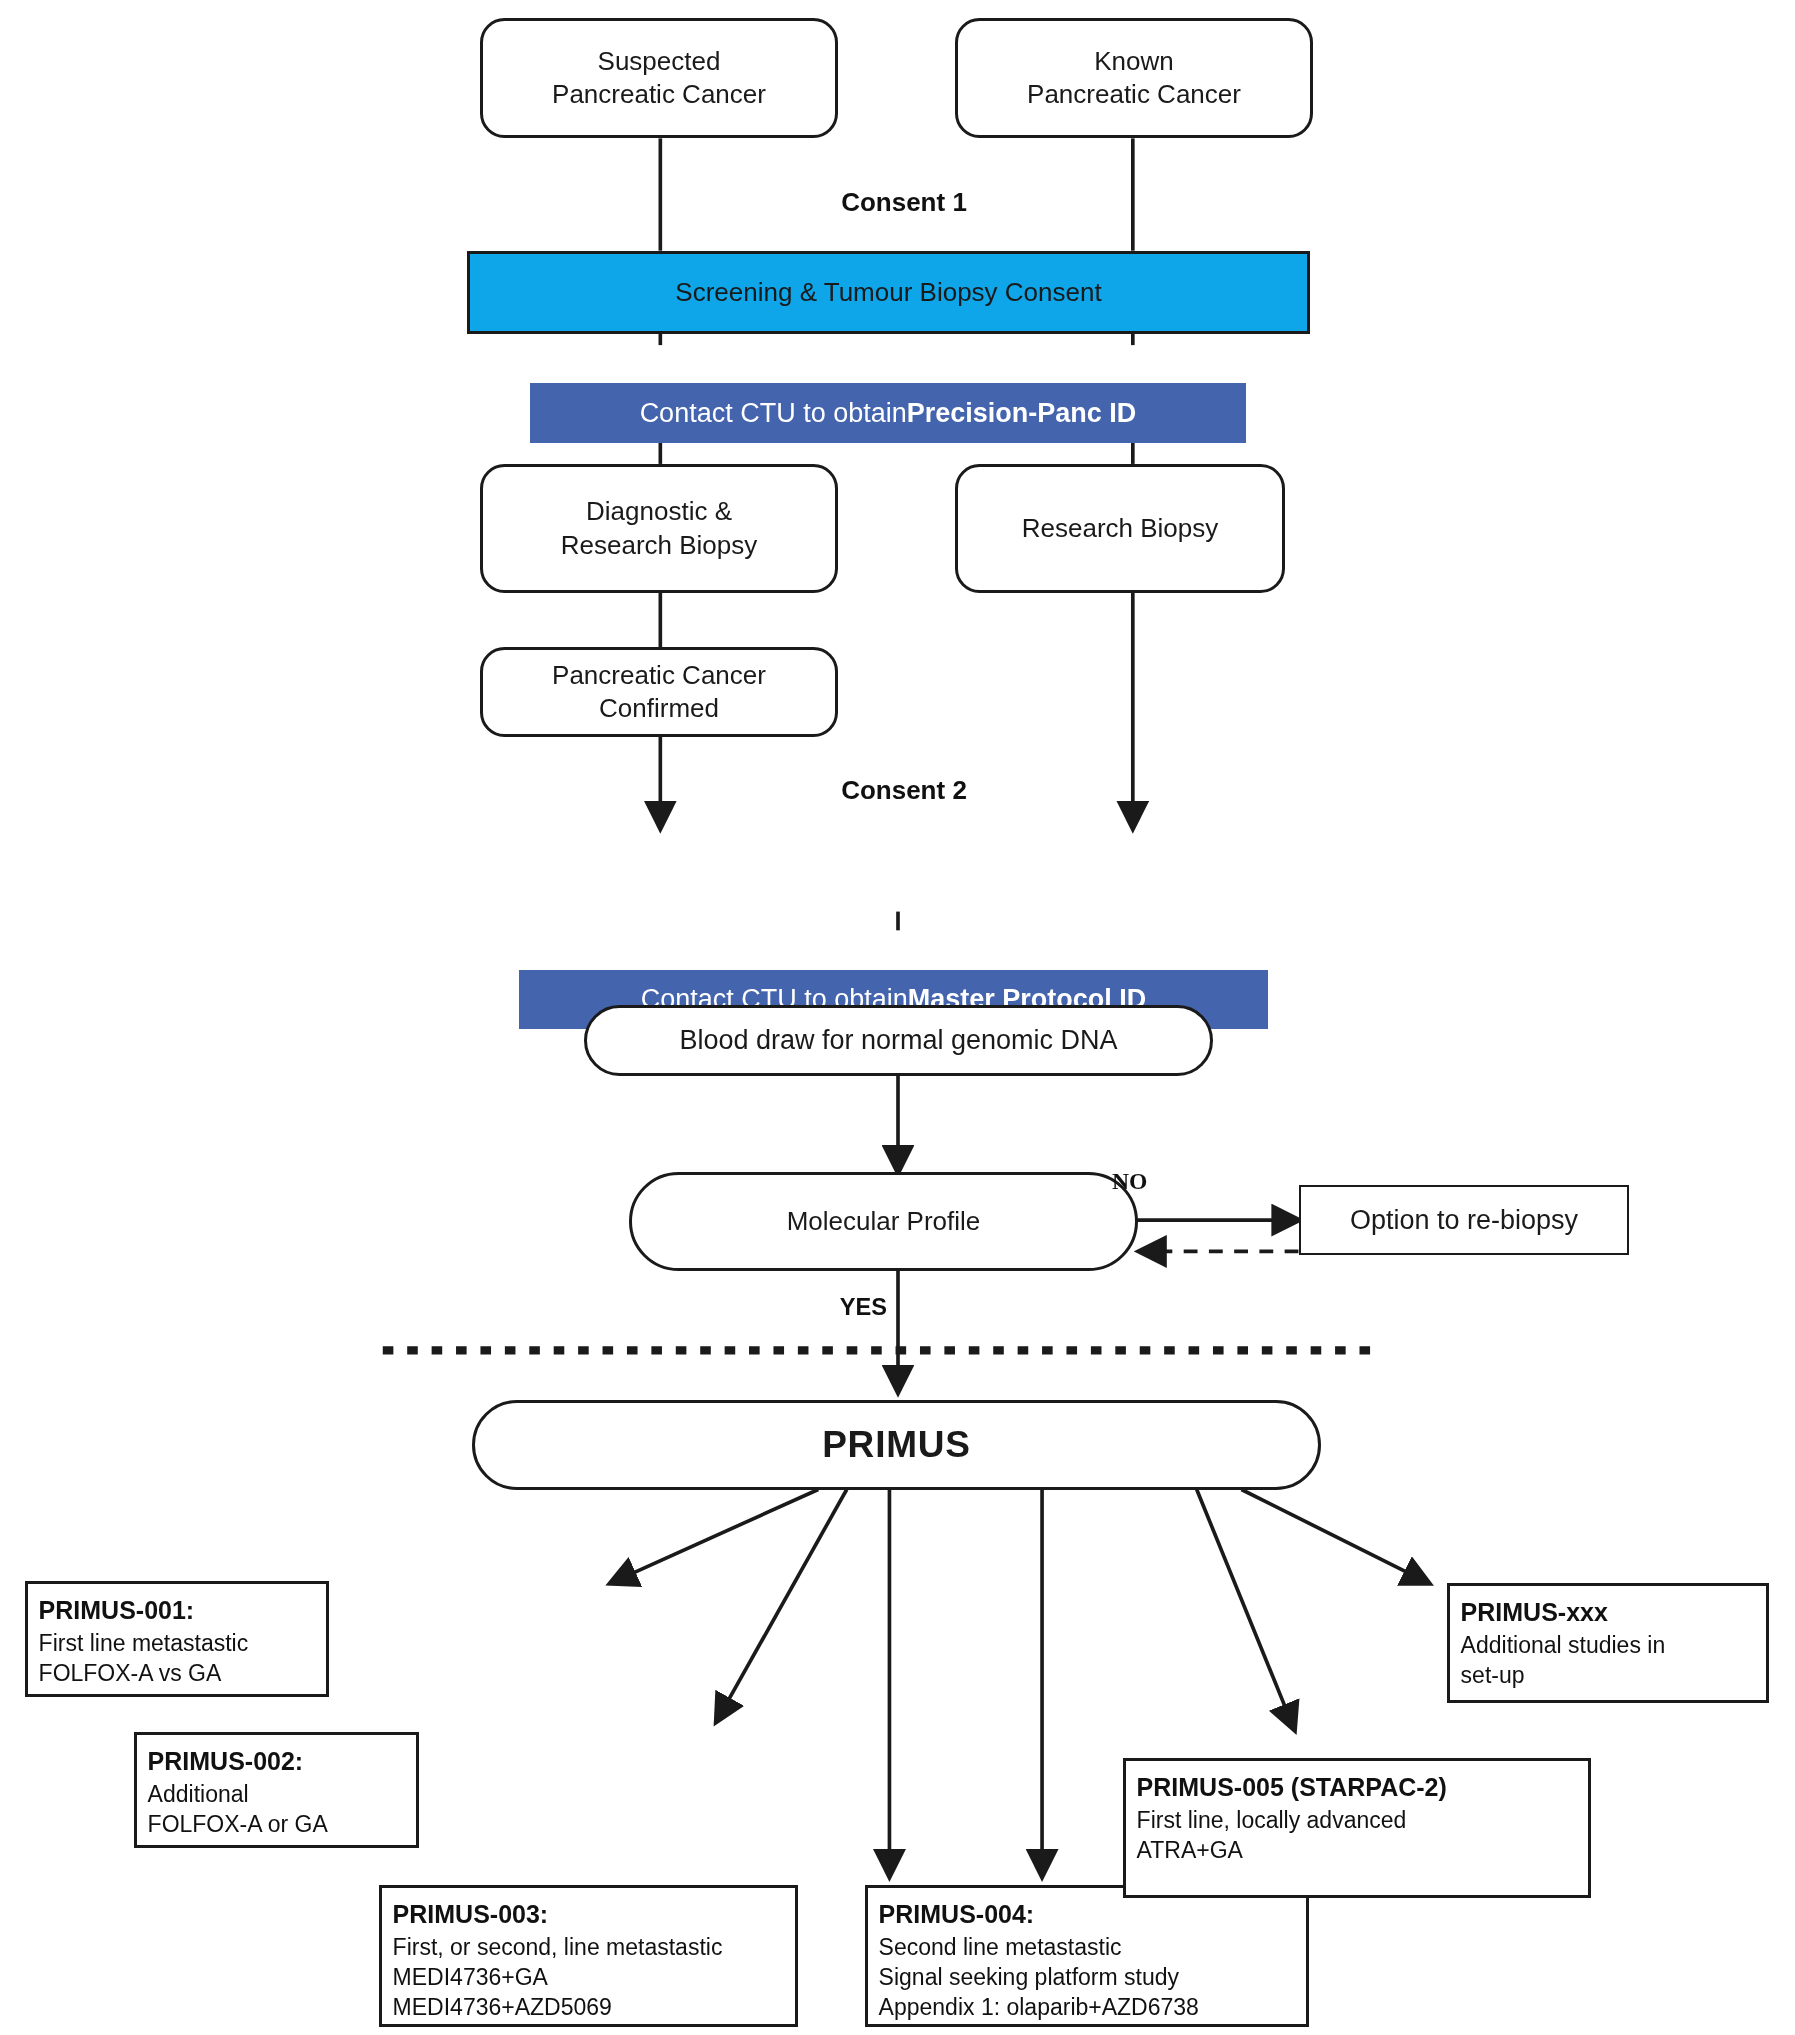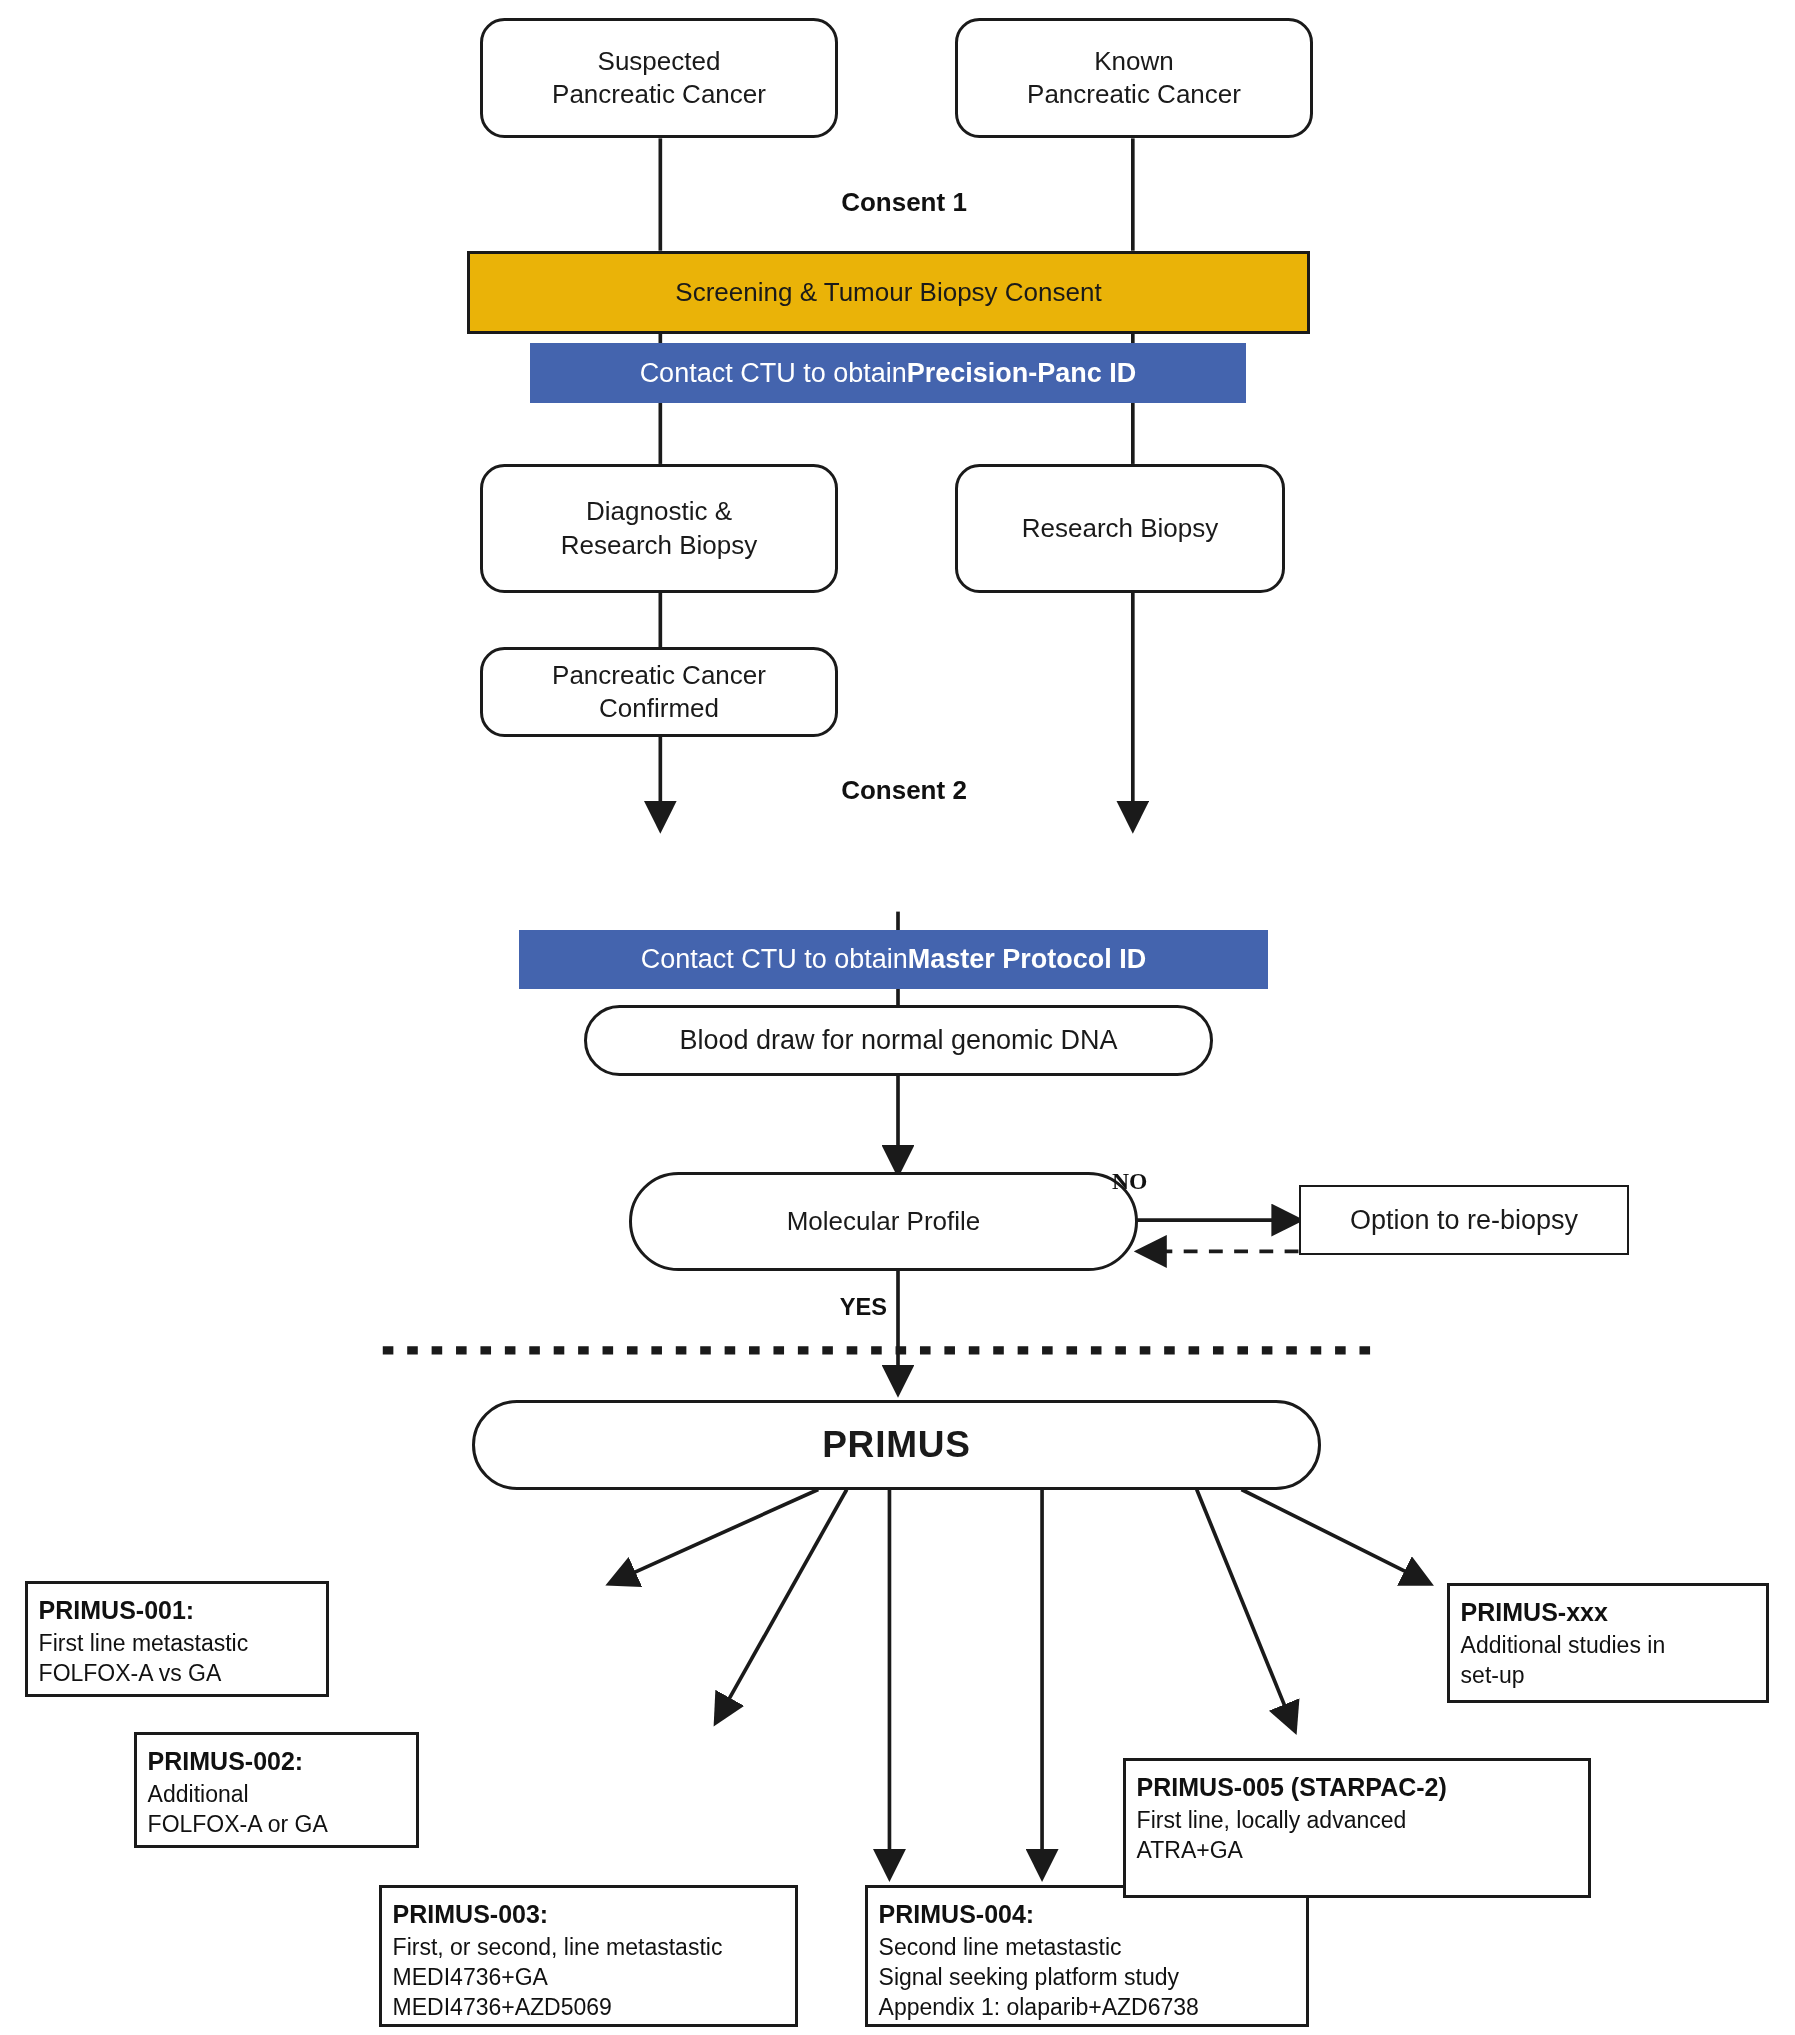--- a/index.html
+++ b/index.html
@@ -4,23 +4,23 @@
 <style>
   html,body{margin:0;padding:0;background:#ffffff;}
   body{font-family:"Liberation Sans",sans-serif;}
   #stage{position:relative;width:1796px;height:2080px;background:#fff;overflow:hidden;}
   svg.layer{position:absolute;left:0;top:0;width:1796px;height:2080px;pointer-events:none;}
 
   .node{position:absolute;box-sizing:border-box;display:flex;align-items:center;justify-content:center;
         text-align:center;color:#1a1a1a;line-height:1.28;}
   .rounded{border:3.7px solid #1a1a1a;border-radius:24.4px;background:#fff;}
   .stadium{border:3.7px solid #1a1a1a;border-radius:81px;background:#fff;}
-  .rect{border:3.7px solid #1a1a1a;background:#eab308;}
+  .rect{border:3.7px solid #1a1a1a;background:#0ea5e9;}
   .thinrect{border:2.8px solid #1a1a1a;background:#fff;}
-  .blue{background:#4464ae;color:#ffffff;border:0;}
+  .blue{background:#4464ae;color:#ffffff;border:0;margin-top:40px;}
   .fs-lg{font-size:26px;}
   .fs-md{font-size:27px;}
   .fs-sm{font-size:23.6px;}
   .label{position:absolute;font-weight:bold;color:#111;}
   .studybox{position:absolute;box-sizing:border-box;border:3.3px solid #1a1a1a;background:#fff;
             padding:10.6px 9px 7.3px 10.6px;}
   .studybox .title{font-weight:bold;font-size:25px;color:#111;line-height:1.22;display:block;margin-bottom:4.1px;}
   .studybox .line{font-size:23px;color:#111;line-height:1.30;display:block;}
   .blue-strong{font-weight:bold;}
   .primus-title{font-size:37px;font-weight:bold;letter-spacing:0.8px;}

